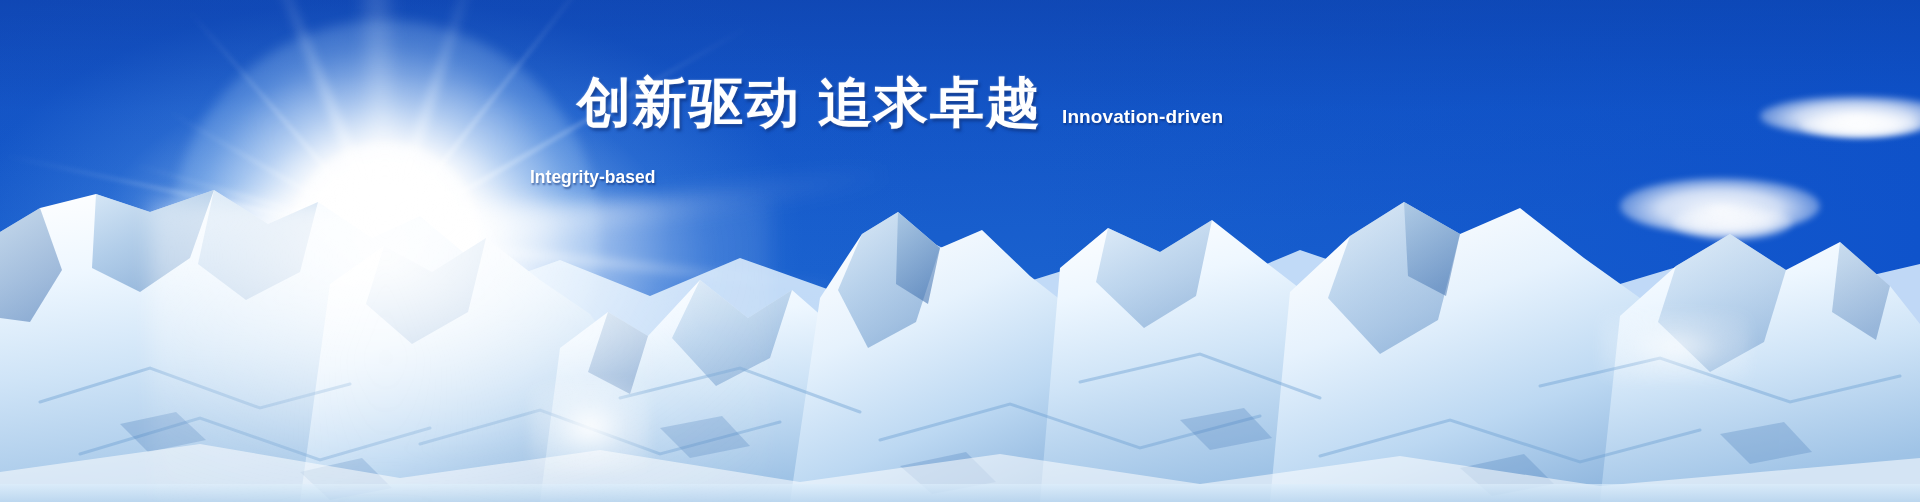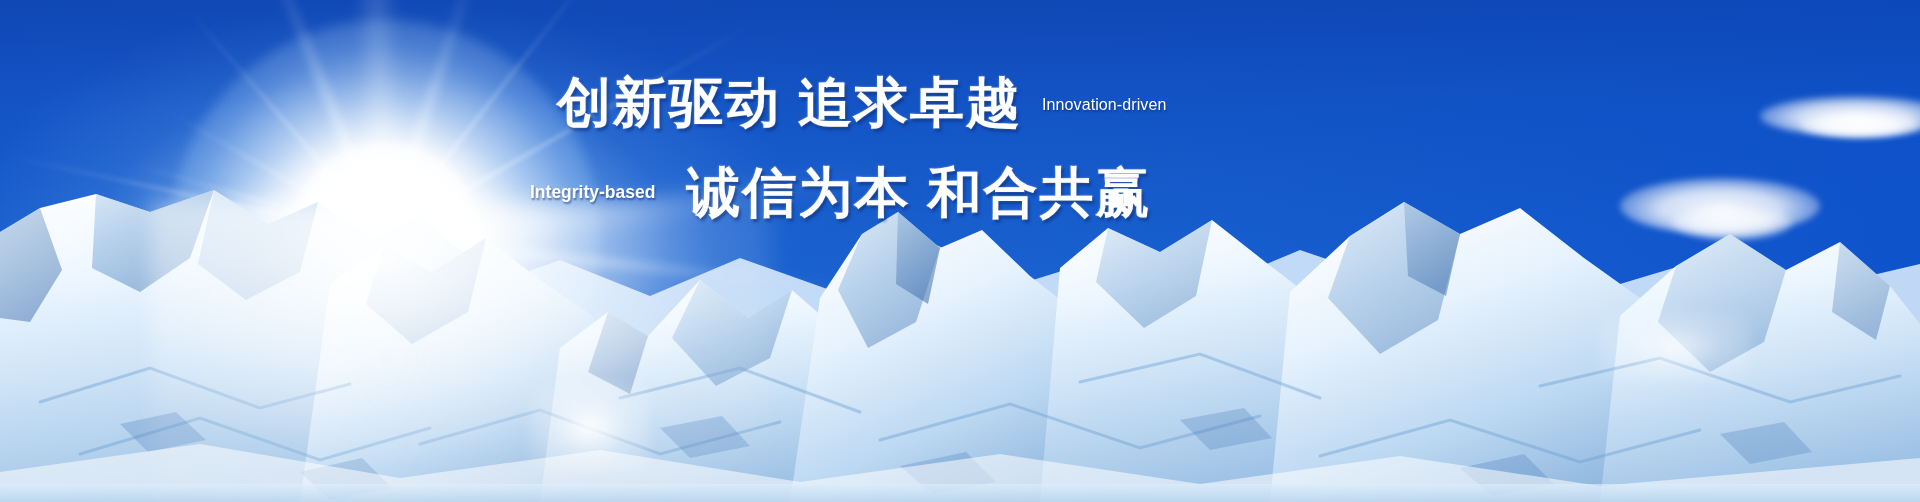--- a/index.html
+++ b/index.html
@@ -90,37 +90,37 @@
     filter:blur(6px);
   }
   .glare-spot.b{left:1600px;bottom:120px;width:150px;height:70px;opacity:.75;}
 
   
   .copy{
     position:absolute; left:0; top:0; width:100%; height:100%;
     pointer-events:none;
   }
   .headline-row{
-    position:absolute; left:557px; top:74px;
-    display:flex; align-items:center; gap:20px;
+    position:absolute; left:577px; top:74px;
+    display:flex; align-items:flex-end; gap:20px;
   }
   .cn-main{
     font-size:54px; font-weight:700; color:#ffffff; letter-spacing:2px;
     line-height:1.05; white-space:nowrap;
     text-shadow:2px 3px 3px rgba(10,40,110,0.55), 0 0 2px rgba(255,255,255,0.5);
   }
   .en-right{
-    font-size:16px; font-weight:400; color:#ffffff; line-height:1.45;
+    font-size:19px; font-weight:700; color:#ffffff; line-height:1.45;
     letter-spacing:0.1px; white-space:nowrap;
     text-shadow:1px 2px 2px rgba(10,40,110,0.55);
     padding-top:4px;
   }
   .subline-row{
     position:absolute; left:530px; top:164px;
-    display:flex; align-items:center; gap:31px;
+    display:flex; align-items:center; gap:24px;
   }
   .en-left{
     font-size:17.5px; font-weight:700; color:#ffffff; line-height:1.5;
     text-align:right; white-space:nowrap;
     text-shadow:1px 2px 2px rgba(10,40,110,0.55);
   }
   .cn-sub{
     font-size:54px; font-weight:700; color:#ffffff; letter-spacing:2px;
     line-height:1.05; white-space:nowrap;
     text-shadow:2px 3px 3px rgba(10,40,110,0.55), 0 0 2px rgba(255,255,255,0.5);
@@ -256,17 +256,16 @@
       <div class="cn-main">创新驱动  追求卓越</div>
       <div class="en-right">
         <div>Innovation-driven</div>
       </div>
     </div>
 
     <div class="subline-row">
       <div class="en-left">
         <div>Integrity-based</div>
       </div>
-      <div class="cn-sub">诚信为本  和合共赢</div>
     </div>
 
   </div>
 </div>
 
 </body></html>

